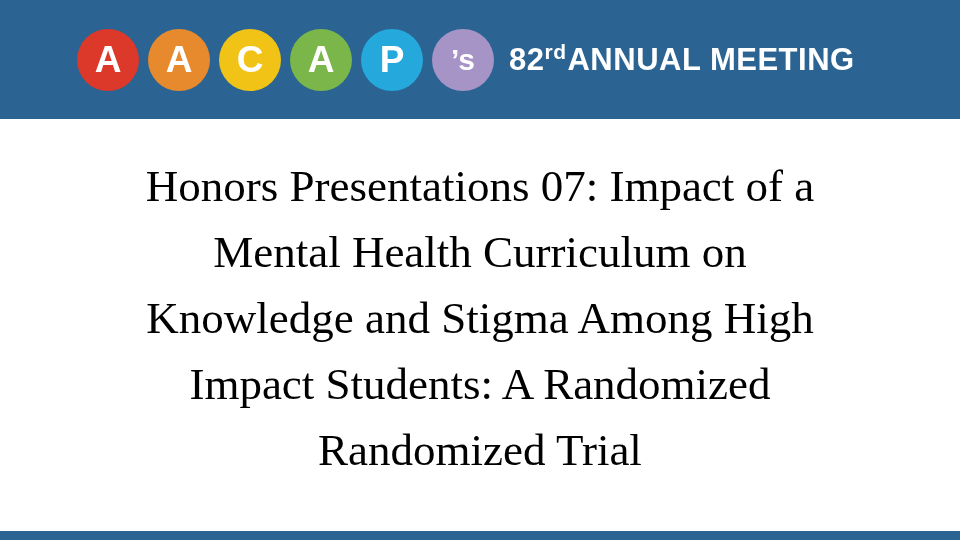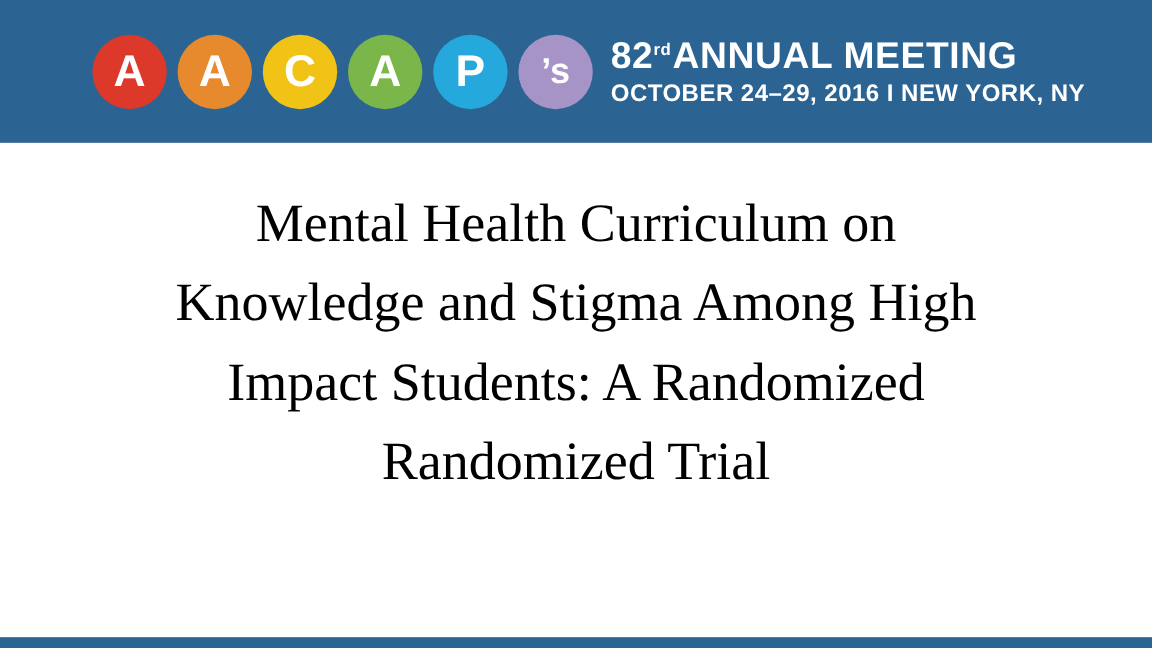--- a/index.html
+++ b/index.html
@@ -49,21 +49,21 @@
     color: #ffffff;
   }
   .meeting-line1 {
     font-size: 31px;
     font-weight: bold;
     letter-spacing: 0.5px;
     line-height: 1.15;
     white-space: nowrap;
   }
   .meeting-line1 sup {
-    font-size: 14px;
+    font-size: 21px;
     line-height: 0;
     vertical-align: 11px;
   }
   .meeting-line1 .rest { margin-left: 1px; }
   .meeting-line2 {
     font-size: 20px;
     font-weight: bold;
     letter-spacing: 0.4px;
     margin-top: 2px;
     white-space: nowrap;
@@ -104,26 +104,26 @@
       <span class="circle c-orange">A</span>
       <span class="circle c-yellow">C</span>
       <span class="circle c-green">A</span>
       <span class="circle c-blue">P</span>
       <span class="circle c-purple">’s</span>
     </div>
     <div class="meeting">
       <div class="meeting-line1">
         <span>82</span><sup>rd</sup><span class="rest">ANNUAL MEETING</span>
       </div>
-      <div class="meeting-line2">OCTOBER 24–29, 2016 I NEW YORK, NY</div>
     </div>
   </header>
 
   <main class="title-area">
     <h1 class="slide-title">
+      <div>Honors Presentations 07: Impact of a</div>
       <div>Mental Health Curriculum on</div>
       <div>Knowledge and Stigma Among High</div>
       <div>Impact Students: A Randomized</div>
       <div>Randomized Trial</div>
     </h1>
   </main>
 
   <footer class="footer-bar"></footer>
 
 </div>

